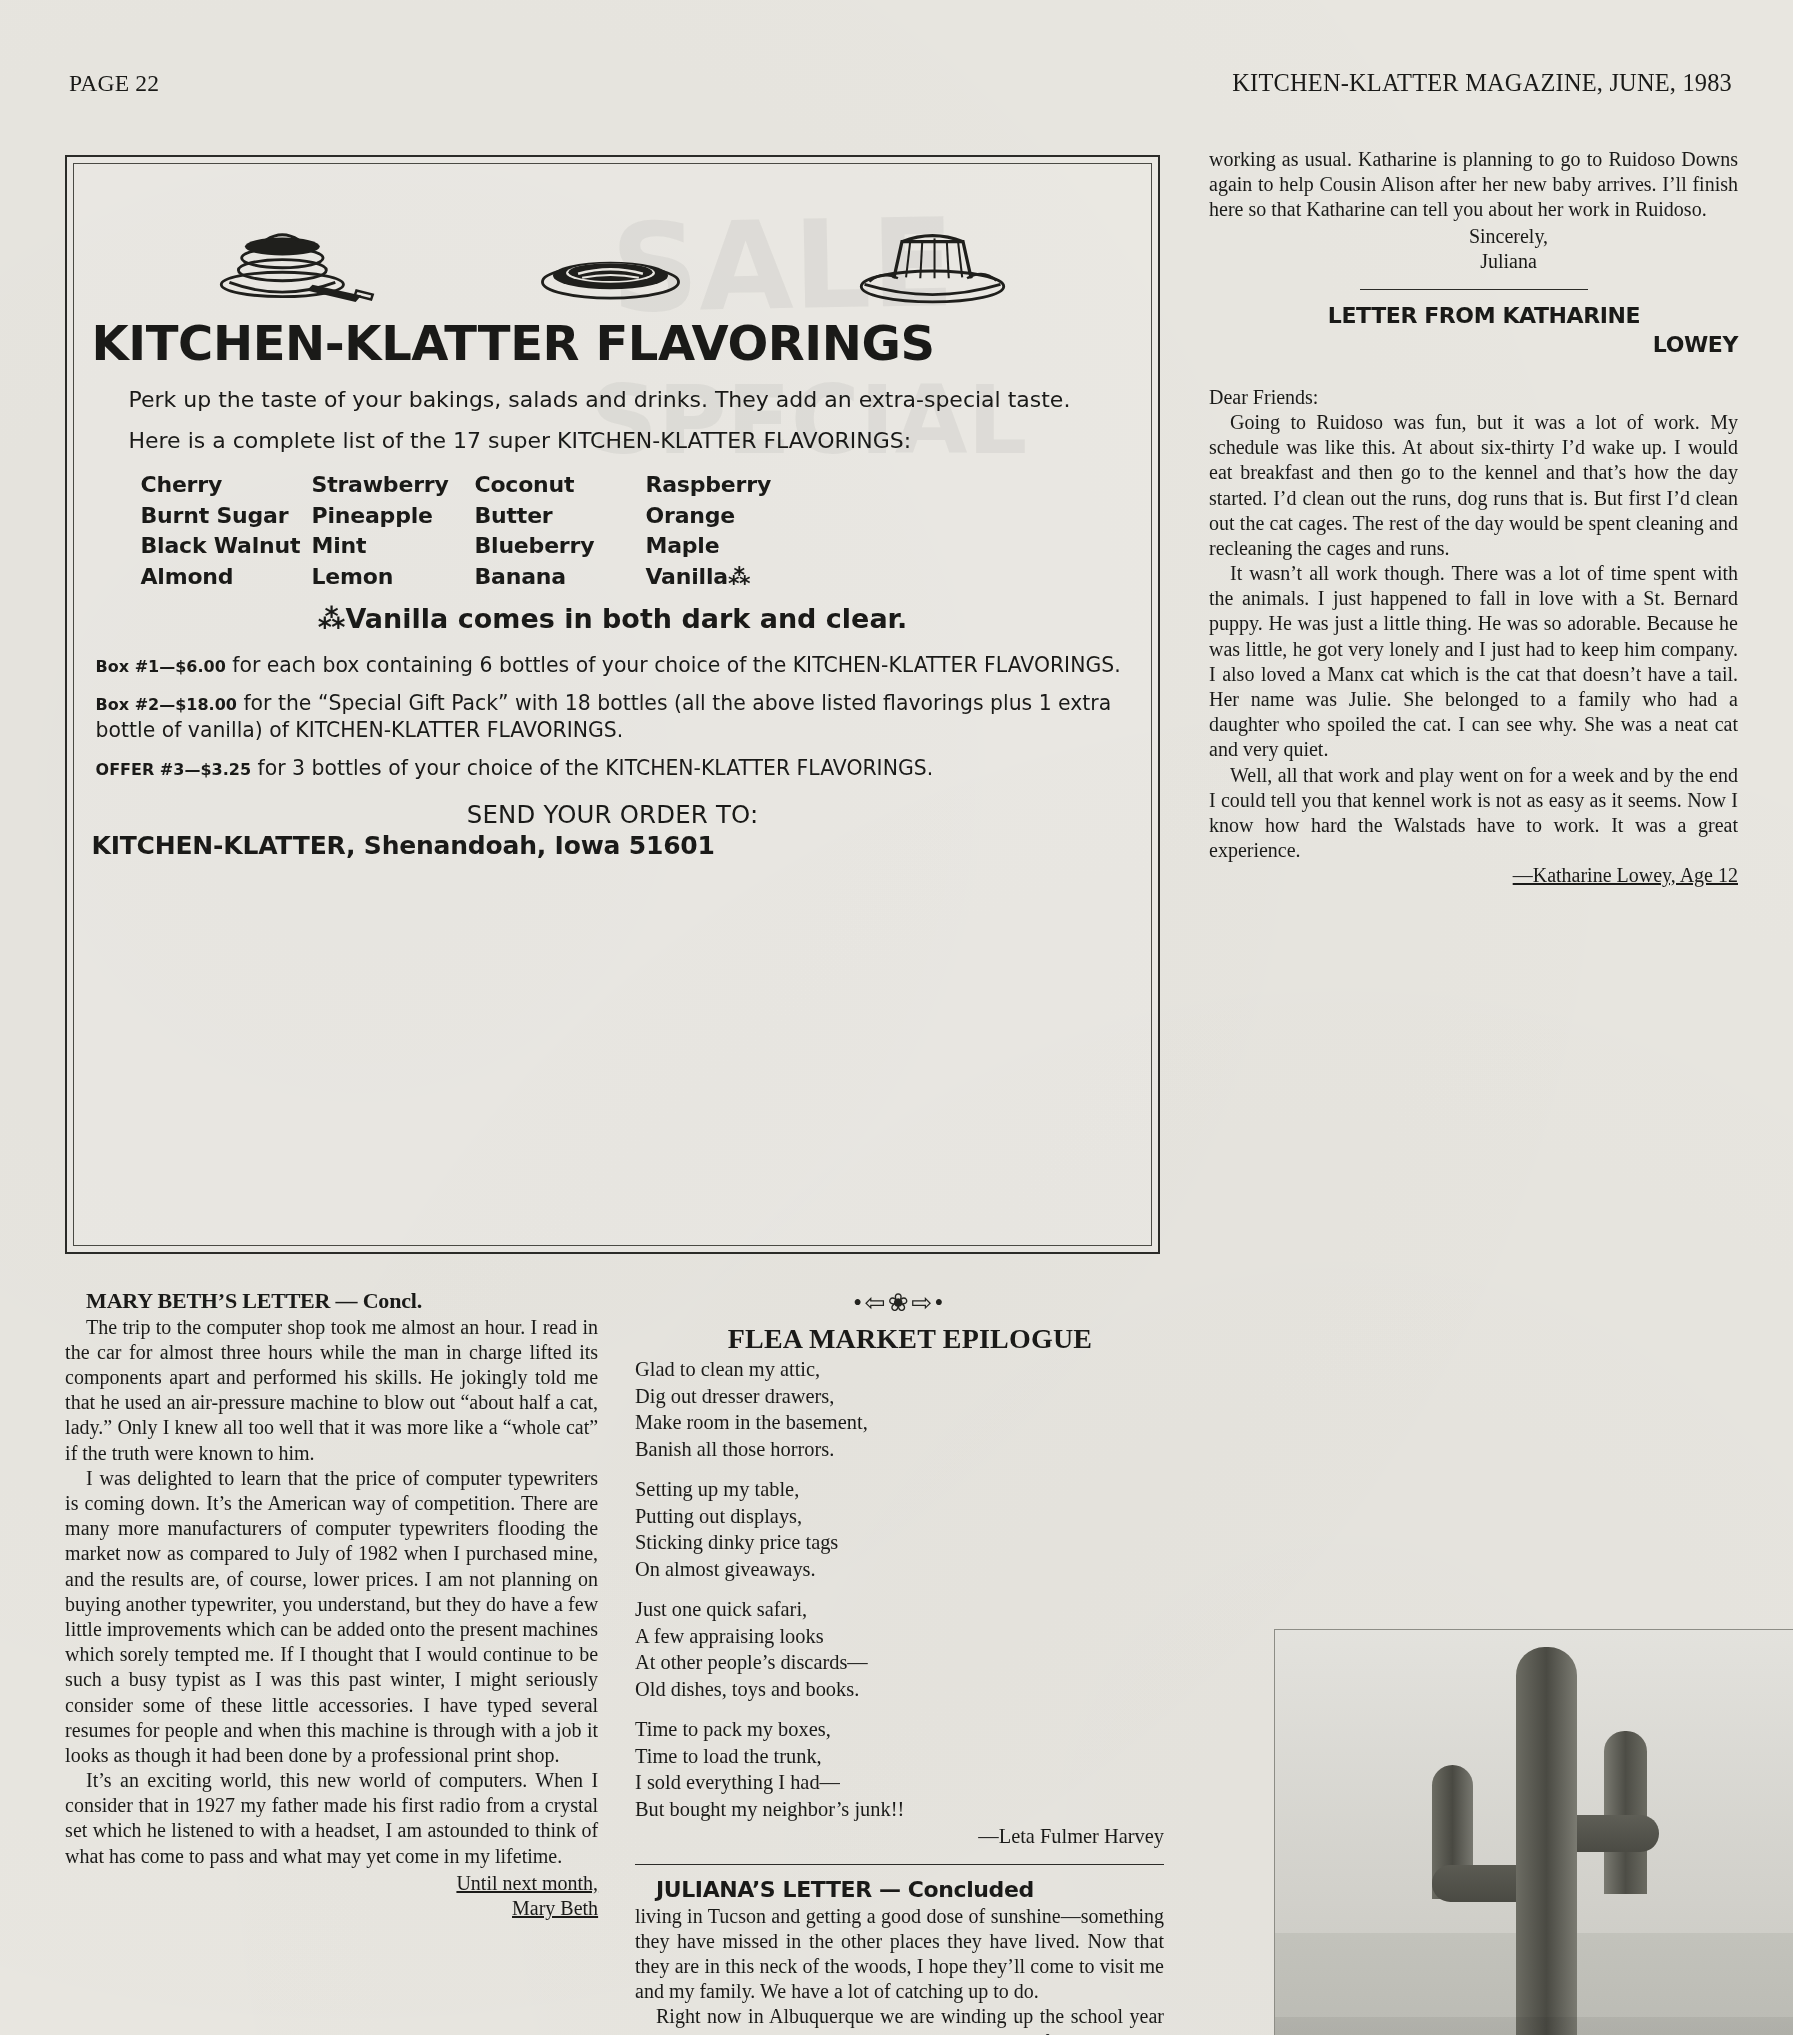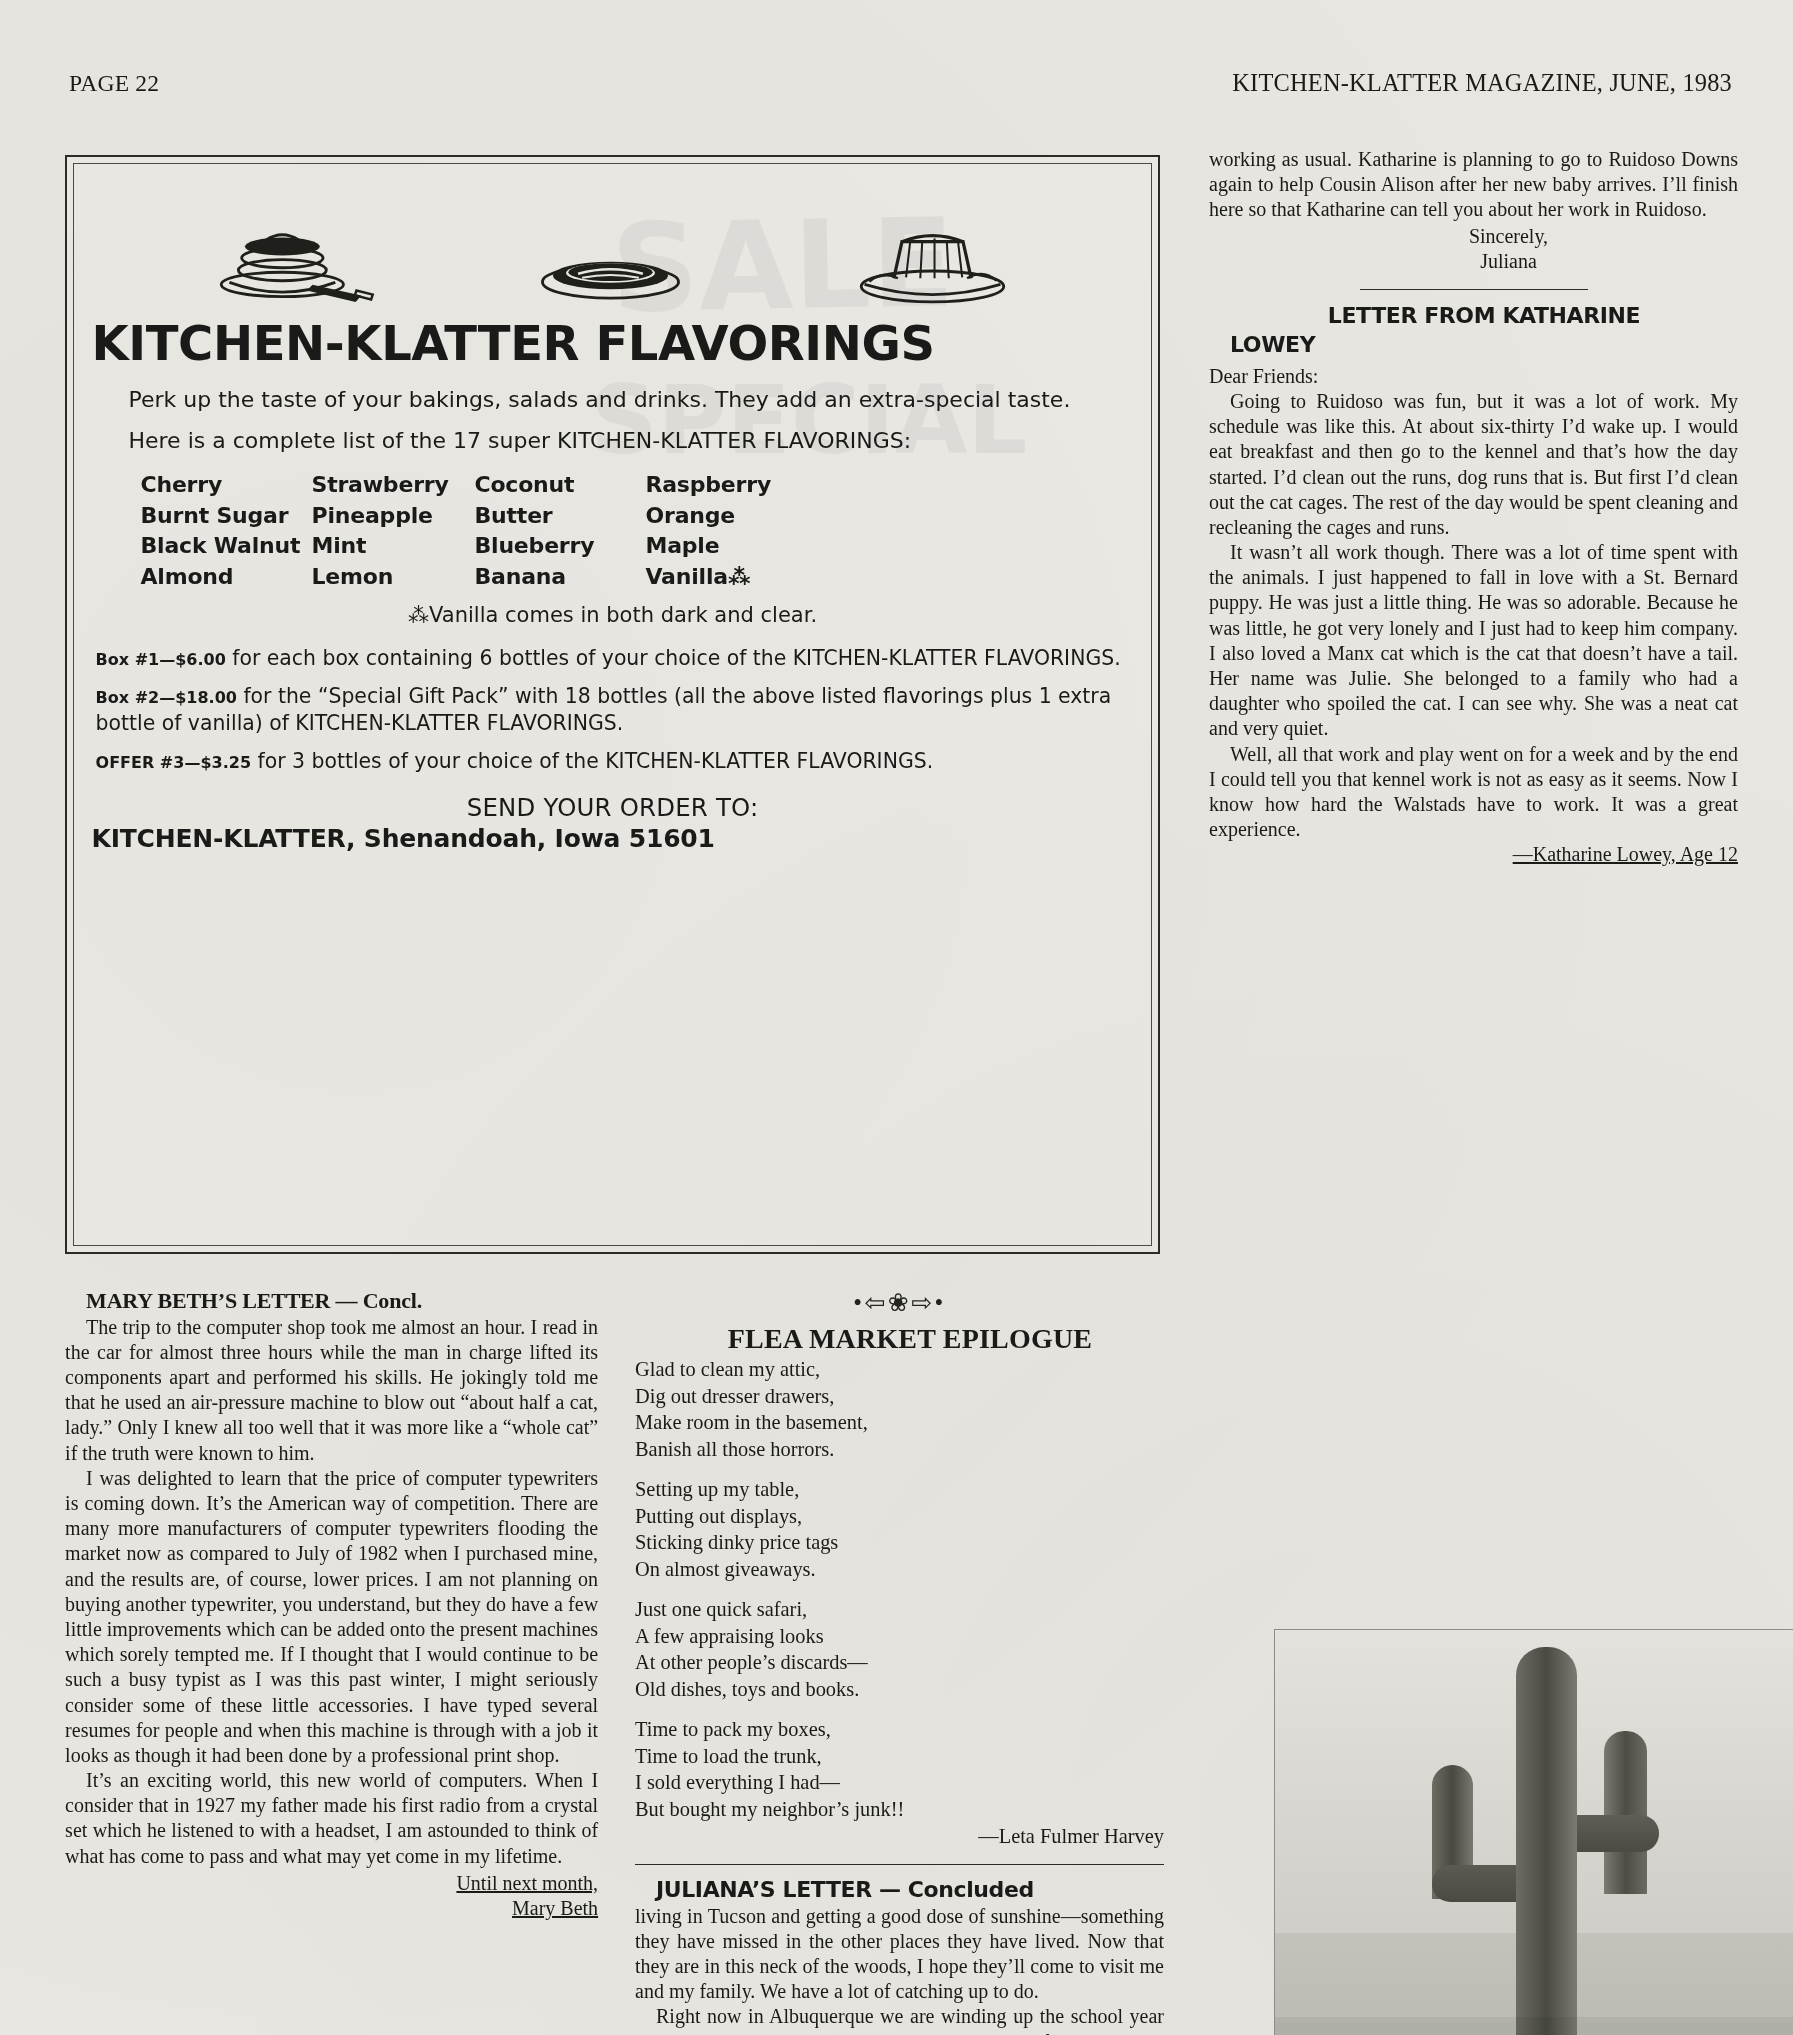--- a/index.html
+++ b/index.html
@@ -93,22 +93,22 @@
     margin: 16.3px 0 4.1px 49px;
     display: grid;
     grid-template-columns: 171px 163px 171px 163px;
     row-gap: 5.7px;
     font-size: 22px;
     font-weight: bold;
     letter-spacing: -0.2px;
   }
   .vanilla-note {
     text-align: center;
-    font-size: 21px;
-    font-weight: normal;
+    font-size: 27px;
+    font-weight: bold;
     margin: 14px 0 18px 0;
   }
   .offer {
     font-size: 20.4px;
     line-height: 1.3;
     margin: 0 0 11.4px 0;
     padding-left: 4.1px;
   }
   .offer b { font-size: 16px; }
   .send-to {
@@ -416,21 +416,21 @@
     </div>
 
     <div class="col col-right">
       <p class="noind">working as usual. Katharine is planning to go to Ruidoso Downs again to help Cousin Alison after her new baby arrives. I’ll finish here so that Katharine can tell you about her work in Ruidoso.</p>
       <p class="sig-line" style="margin-top:1.6px; margin-left:49px;">Sincerely,</p>
       <p class="sig-line" style="margin-left:49px;">Juliana</p>
 
       <hr class="rule-short">
 
       <p class="head-sans" style="text-align:center; margin-bottom:1.6px;">LETTER FROM KATHARINE</p>
-      <p class="head-sans" style="text-align:left; margin-bottom:5px;">LOWEY</p>
+      <p class="head-sans" style="text-align:right; margin-bottom:26px;">LOWEY</p>
 
       <p class="noind">Dear Friends:</p>
       <p>Going to Ruidoso was fun, but it was a lot of work. My schedule was like this. At about six-thirty I’d wake up. I would eat breakfast and then go to the kennel and that’s how the day started. I’d clean out the runs, dog runs that is. But first I’d clean out the cat cages. The rest of the day would be spent cleaning and recleaning the cages and runs.</p>
       <p>It wasn’t all work though. There was a lot of time spent with the animals. I just happened to fall in love with a St. Bernard puppy. He was just a little thing. He was so adorable. Because he was little, he got very lonely and I just had to keep him company. I also loved a Manx cat which is the cat that doesn’t have a tail. Her name was Julie. She belonged to a family who had a daughter who spoiled the cat. I can see why. She was a neat cat and very quiet.</p>
       <p>Well, all that work and play went on for a week and by the end I could tell you that kennel work is not as easy as it seems. Now I know how hard the Walstads have to work. It was a great experience.</p>
       <p class="right-name">—Katharine Lowey, Age 12</p>
     </div>
 
     <div class="photo-wrap">
       <div class="photo">

